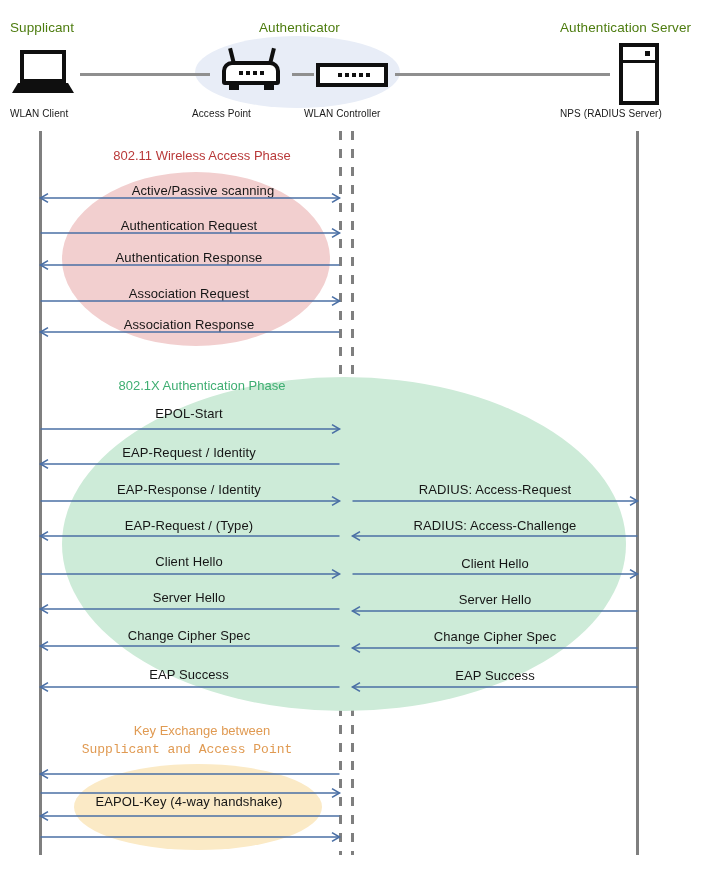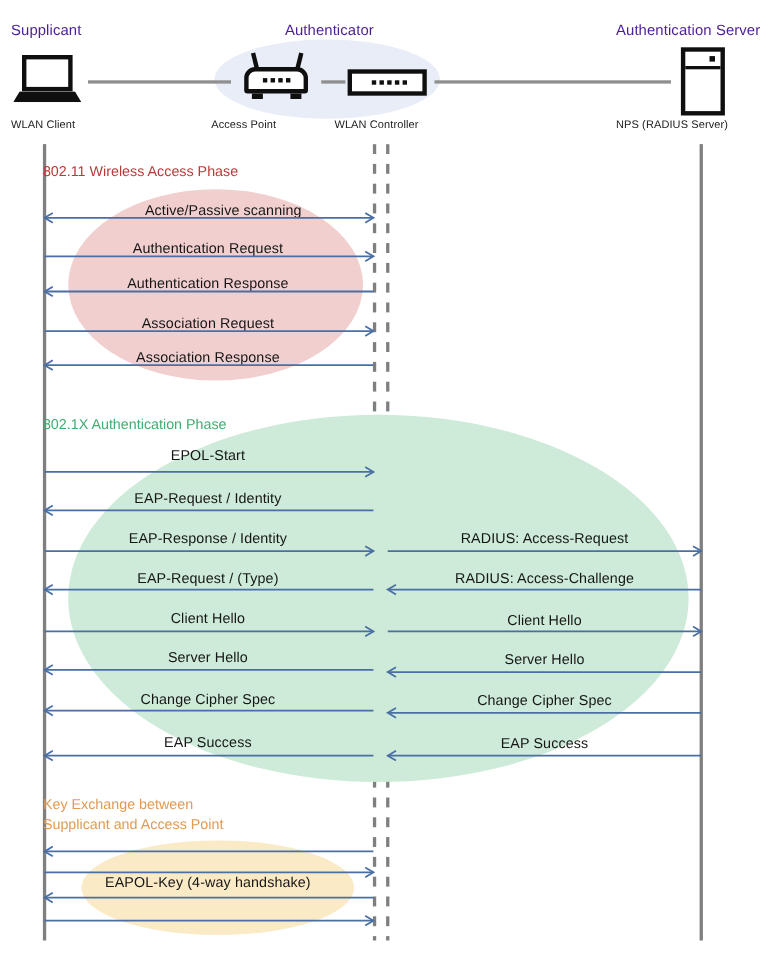--- a/index.html
+++ b/index.html
@@ -16,21 +16,21 @@
     width: 713px;
     height: 875px;
     background: #ffffff;
     overflow: hidden;
   }
 
   
   .actor-title {
     position: absolute;
     font-size: 13.5px;
-    color: #4c1d95;
+    color: #4d7c0f;
     white-space: nowrap;
     letter-spacing: 0.1px;
   }
   .actor-caption {
     position: absolute;
     font-size: 10px;
     color: #1a1a1a;
     white-space: nowrap;
     letter-spacing: 0.1px;
   }
@@ -155,22 +155,24 @@
     border-radius: 50%;
   }
   .ellipse-pink  { background: #f2cfcf; }
   .ellipse-green { background: #cdebd8; }
   .ellipse-amber { background: #fbeac6; }
 
   
   .phase-title {
     position: absolute;
     font-size: 13px;
+    text-align: center;
     white-space: nowrap;
     line-height: 19px;
+    margin-left: 13px;
   }
   .phase-title-red   { color: #b93a3a; }
   .phase-title-green { color: #3fae72; }
   .phase-title-amber { color: #e09a52; }
 
   
   .msg-label {
     position: absolute;
     font-size: 13px;
     color: #161616;
@@ -245,21 +247,21 @@
   <div class="lifeline-dashed" style="left:351px; top:131px; height:724px;"></div>
   <div class="lifeline-solid" style="left:636px; top:131px; height:724px;"></div>
 
   <div class="phase-ellipse ellipse-pink" style="left:62px; top:172px; width:268px; height:174px;"></div>
   <div class="phase-ellipse ellipse-green" style="left:62px; top:377px; width:564px; height:334px;"></div>
   <div class="phase-ellipse ellipse-amber" style="left:74px; top:764px; width:248px; height:86px;"></div>
 
   <div class="phase-title phase-title-red" style="left:39px; top:146px; width:300px;">802.11 Wireless Access Phase</div>
   <div class="phase-title phase-title-green" style="left:39px; top:376px; width:300px;">802.1X Authentication Phase</div>
   <div class="phase-title phase-title-amber" style="left:39px; top:721px; width:300px;">Key Exchange between</div>
-  <div class="phase-title phase-title-amber" style="left:39px; top:740px; width:300px;">Supplicant and Access Point</div>
+  <div class="phase-title phase-title-amber" style="left:24px; top:740px; width:300px;font-family:Liberation Mono, monospace;">Supplicant and Access Point</div>
 
   <div class="msg-label" style="left:39px; top:183px; width:328px;">Active/Passive scanning</div>
   <div class="arrow" style="left:39px; top:193px; width:302px;">
     <svg width="302" height="10" viewBox="0 0 302 10">
         <path d="M1.5 5 H300.5" stroke="#4a6fa5" stroke-width="1.6" fill="none"></path>
         <path d="M9 0.6 L1.5 5 L9 9.4" stroke="#4a6fa5" stroke-width="1.6" fill="none"></path>
         <path d="M293 0.6 L300.5 5 L293 9.4" stroke="#4a6fa5" stroke-width="1.6" fill="none"></path>
       </svg>
   </div>
 

